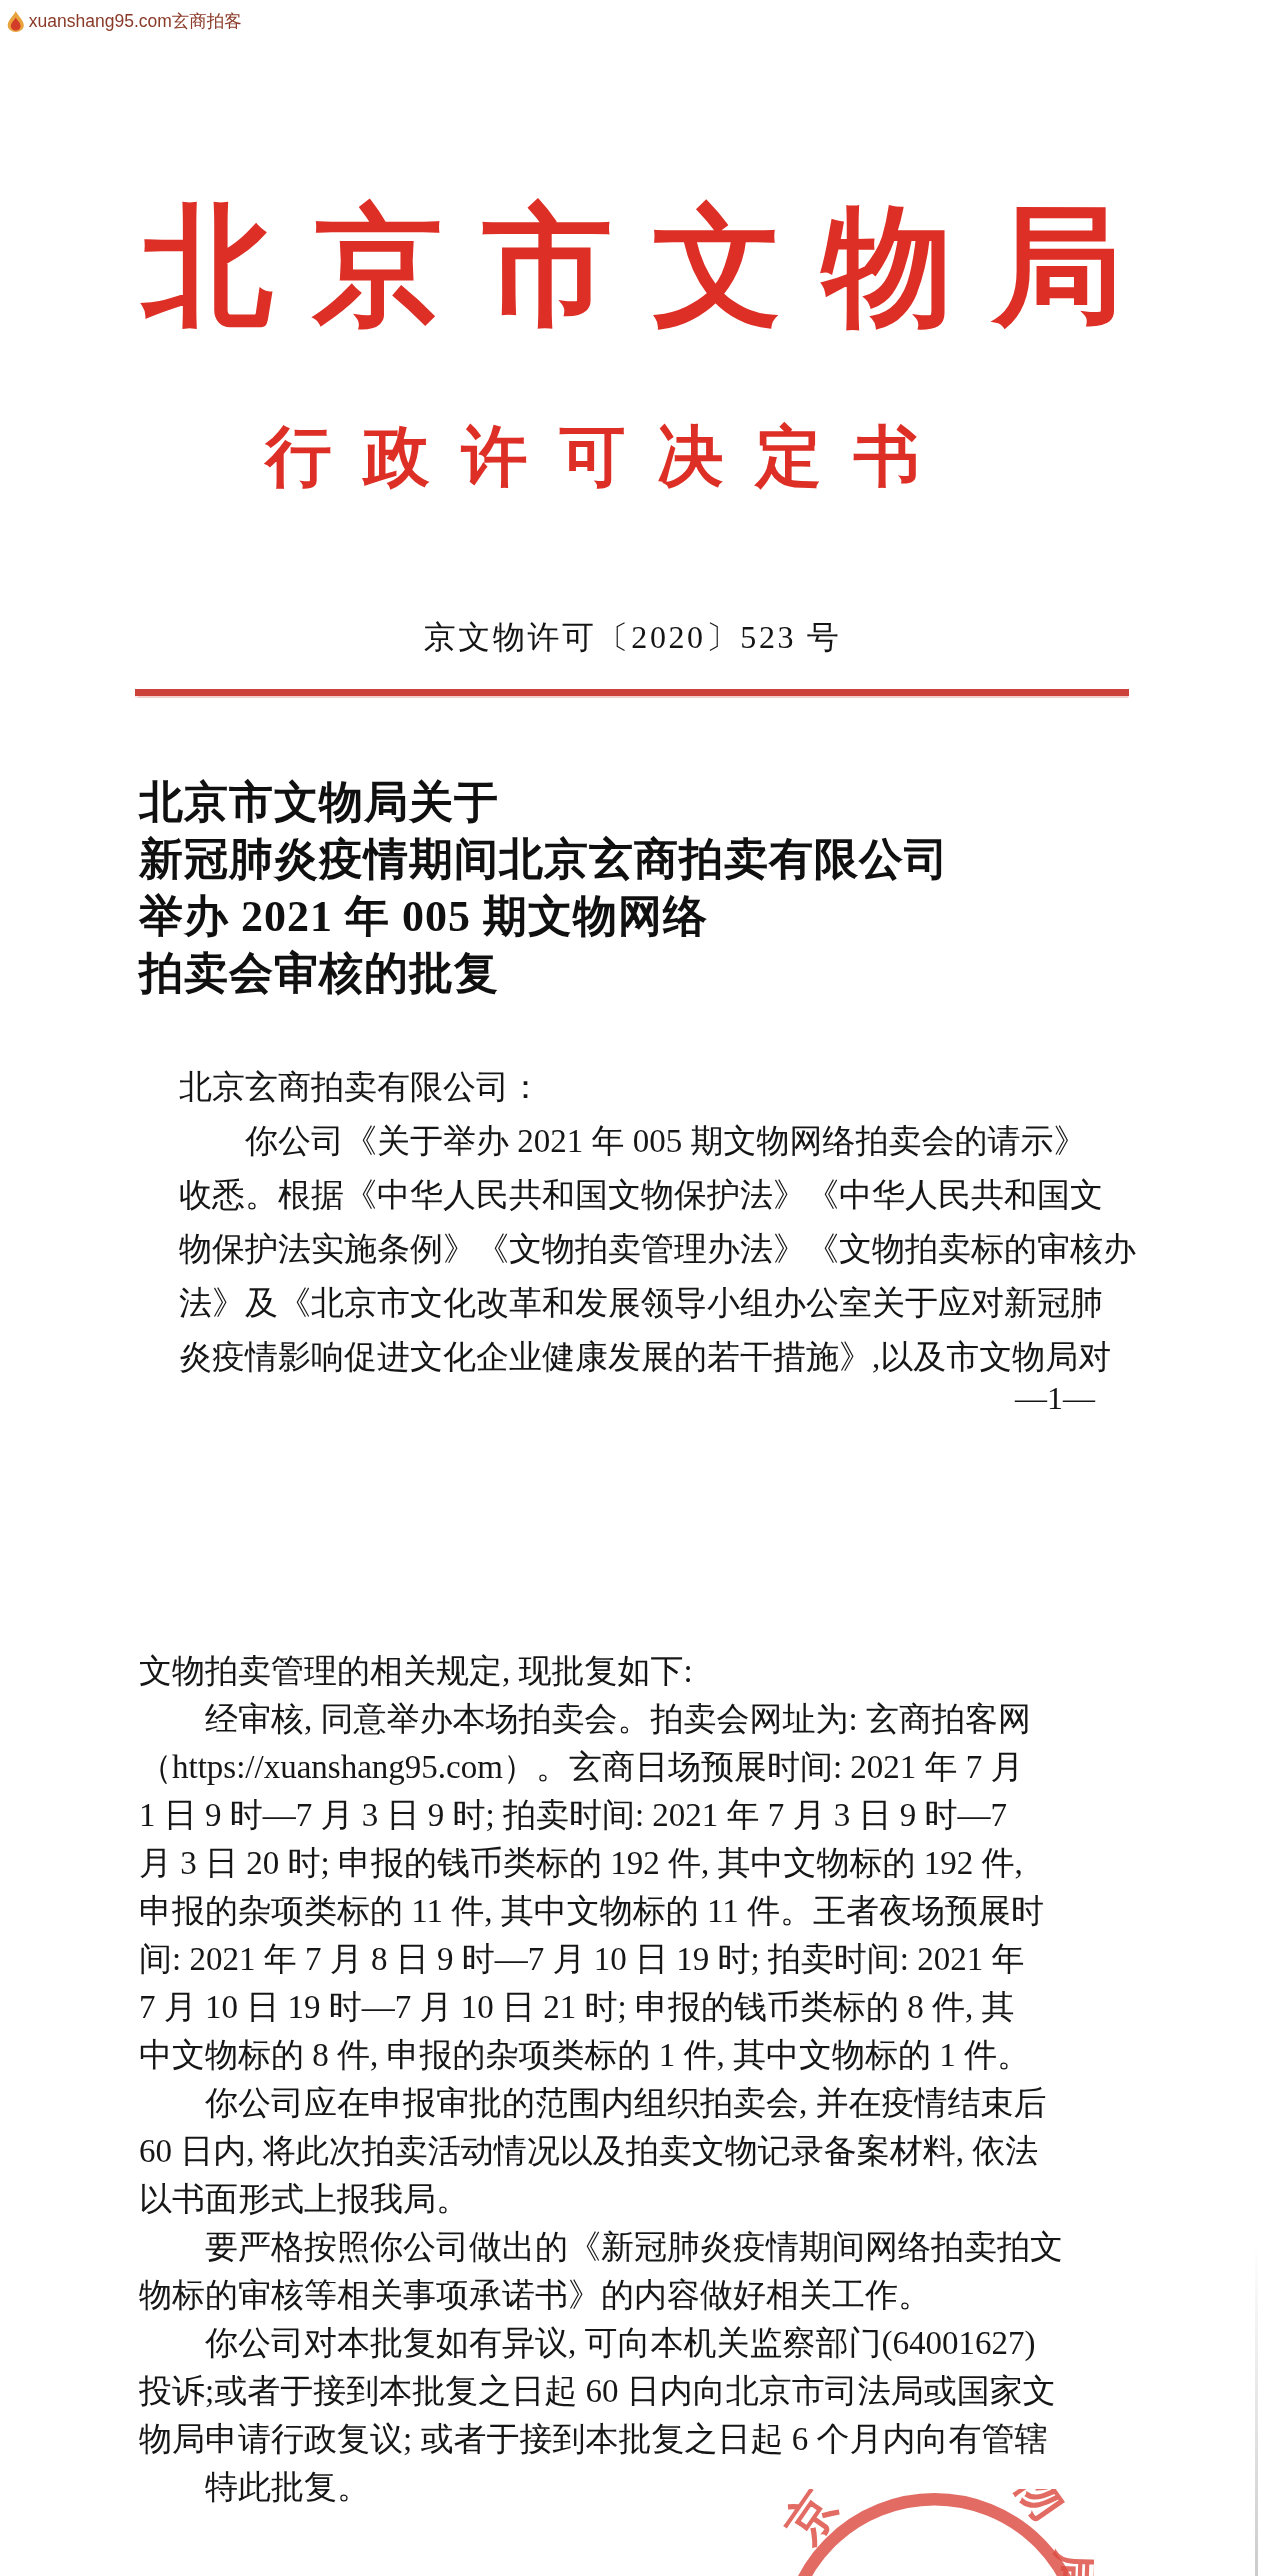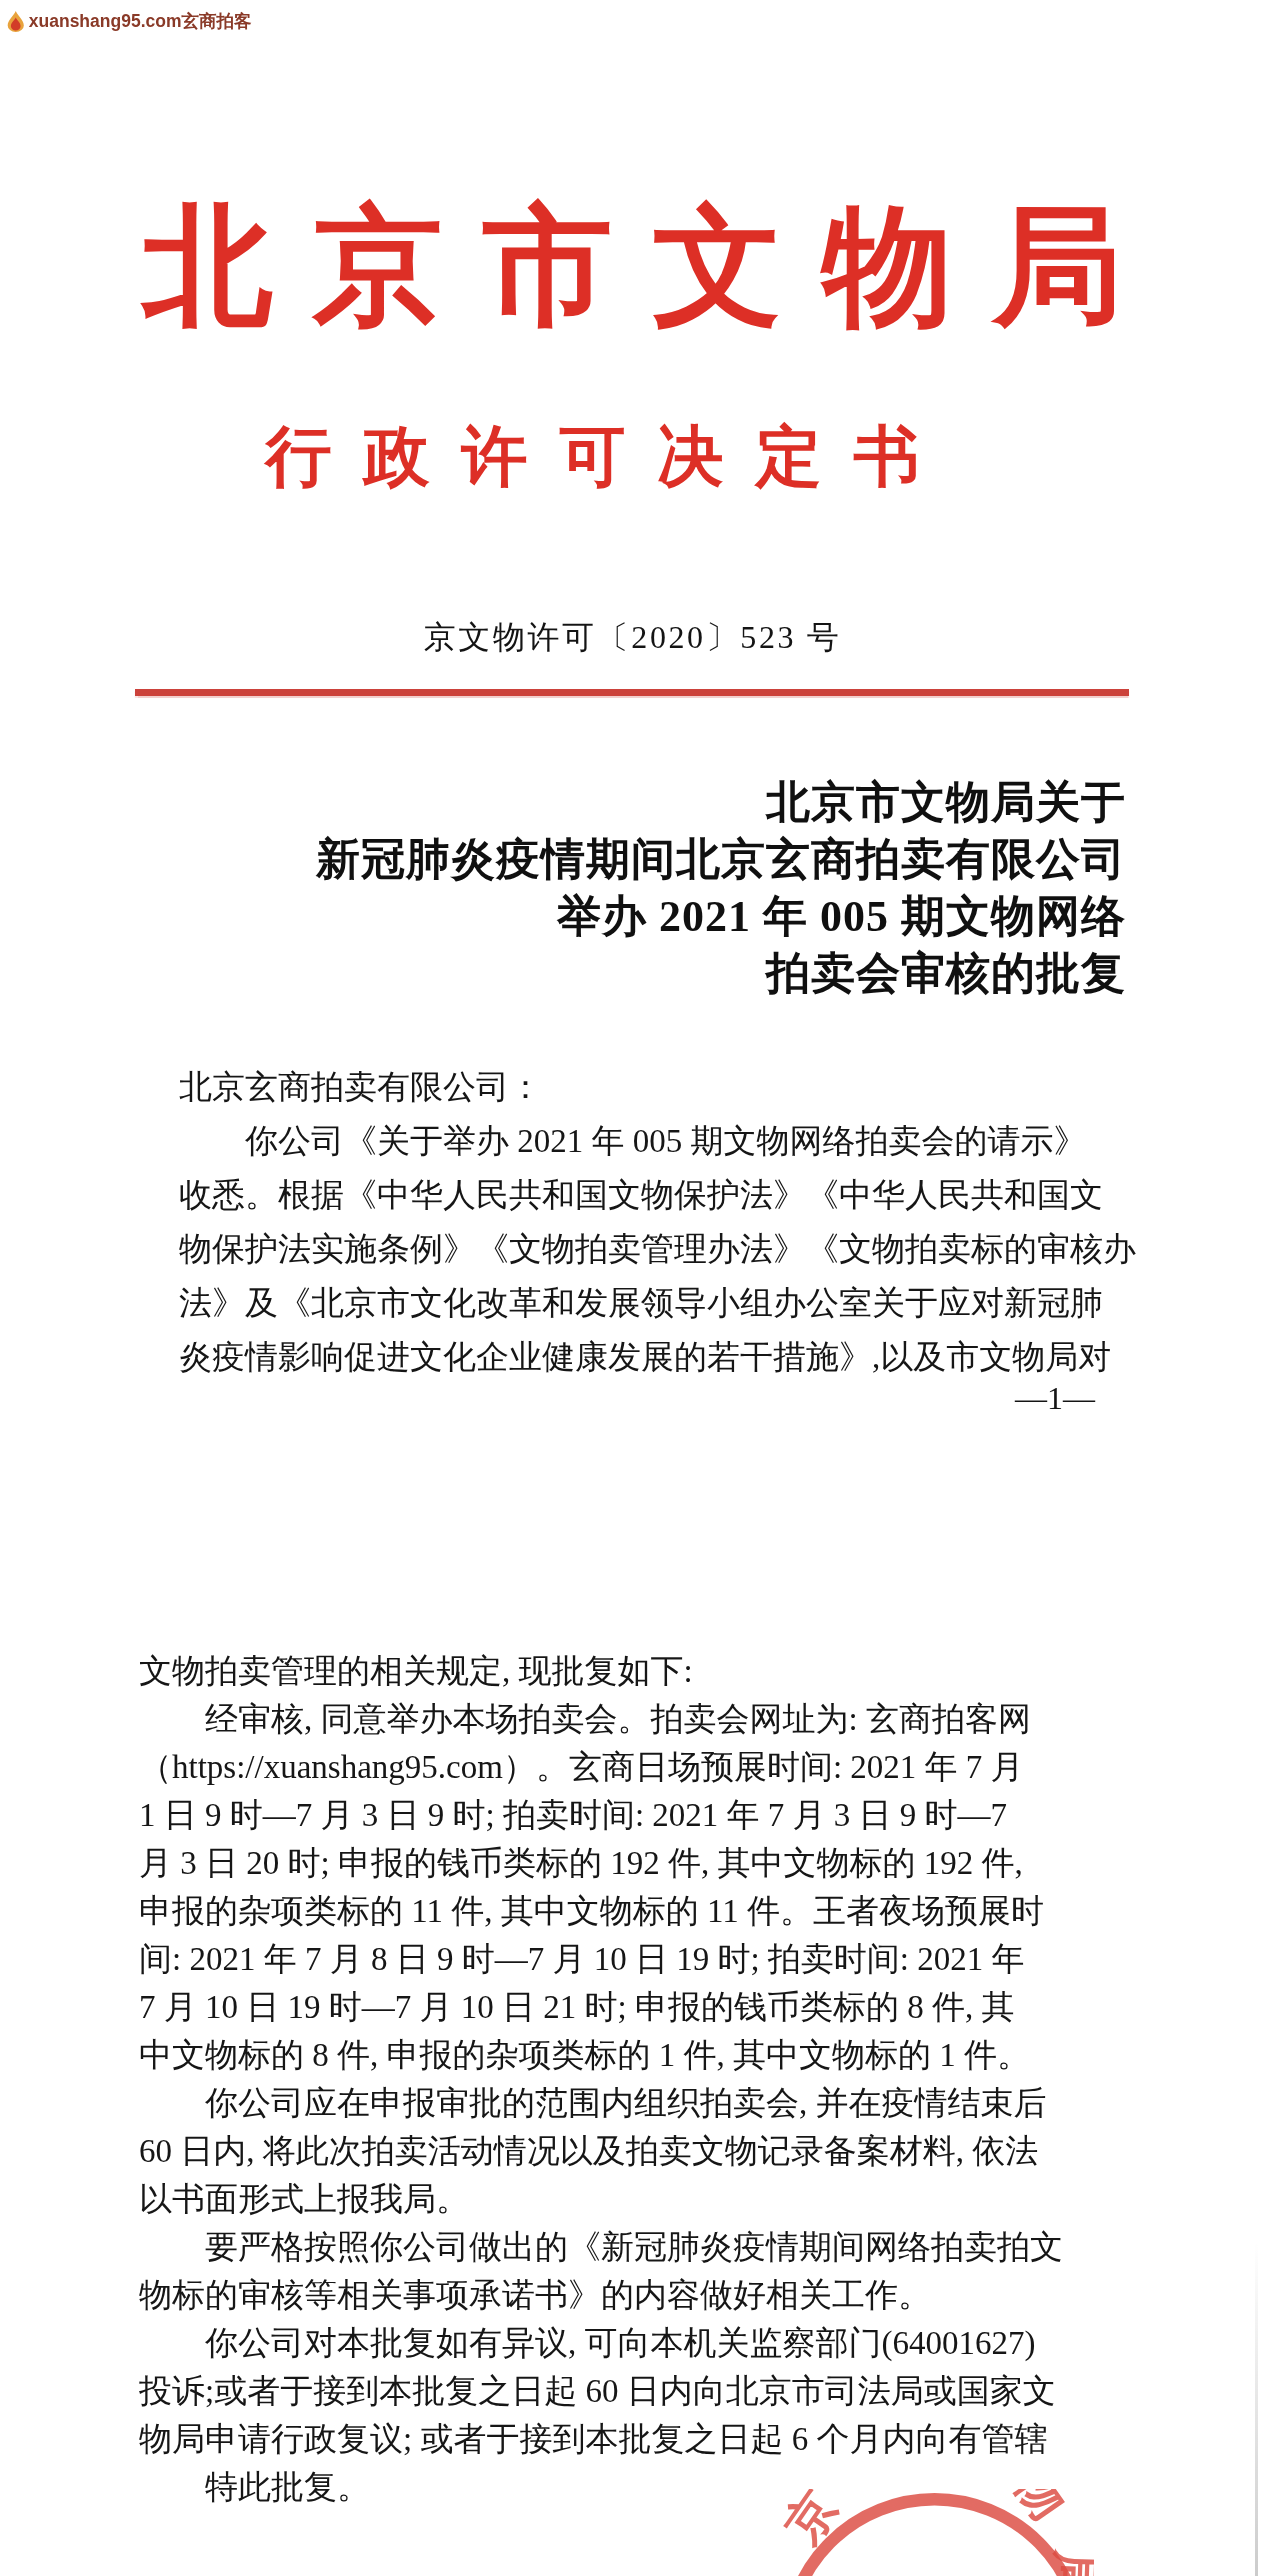--- a/index.html
+++ b/index.html
@@ -10,21 +10,21 @@
     overflow: hidden;
     font-family: "Liberation Serif", "DejaVu Serif", serif;
     color: #191919;
   }
   .abs { position: absolute; }
 
   
   .watermark {
     display: flex; align-items: center; gap: 4.1px;
     color: #8a3a28; font-family: "Liberation Sans", "DejaVu Sans", sans-serif;
-    font-weight: bold; white-space: nowrap;
+    font-weight: normal; white-space: nowrap;
   }
   .wm-top { left: 7.2px; top: 9.3px; font-size: 17.5px; }
 
   
   .agency-title {
     left: 0; top: 180px; width: 1265px;
     text-align: center; color: #dd2f26;
     font-size: 130px; font-weight: bold; white-space: nowrap;
   }
   .agency-title span { letter-spacing: 40px; margin-right: -40px; }
@@ -40,21 +40,21 @@
   }
   .red-rule {
     left: 135px; top: 689px; width: 994px; height: 6.7px;
     background: #cc423b;
     box-shadow: 0 1.5px 1px rgba(204,66,59,0.25);
   }
 
   
   .doc-title {
     left: 139px; top: 774px; width: 987px;
-    text-align: right; font-weight: bold;
+    text-align: left; font-weight: bold;
     font-size: 44px; line-height: 57px; color: #101010;
     letter-spacing: 1px;
   }
 
   
   .body-block { left: 139px; width: 989px; font-size: 33px; color: #161616; }
   .p1body { top: 1060px; line-height: 54px; margin-left: 40px; }
   .p2body { top: 1647px; line-height: 48px; }
   .body-block .line { white-space: nowrap; }
 

